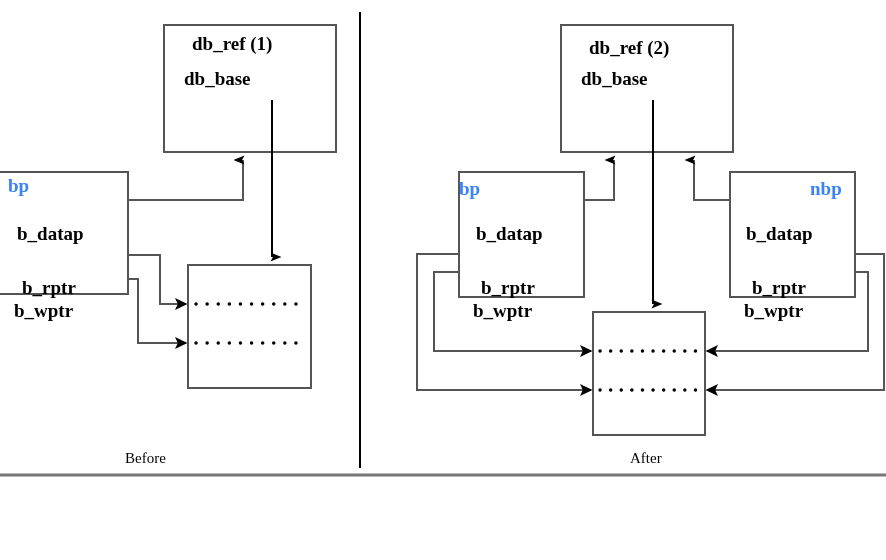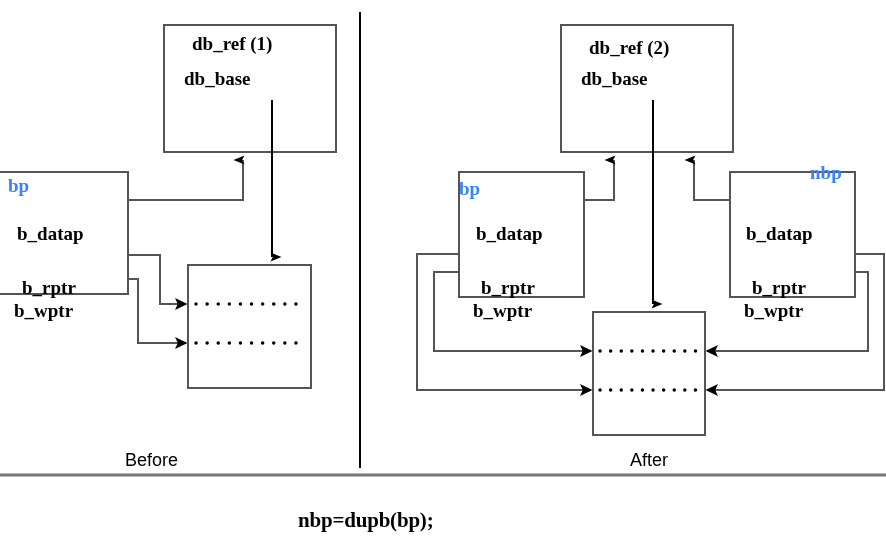--- a/index.html
+++ b/index.html
@@ -44,23 +44,23 @@
     position: absolute;
     font-family: "Liberation Serif", serif;
     font-weight: bold;
     font-size: 19px;
     color: #3b82f6;
     white-space: nowrap;
     margin-top: 47px;
   }
   .panel-caption {
     position: absolute;
-    font-family: Liberation Sans, sans-serif;
+    font-family: Liberation Serif, serif;
     font-weight: normal;
-    font-size: 18px;
+    font-size: 15px;
     color: #000000;
     white-space: nowrap;
   }
   .code-caption {
     position: absolute;
     font-family: "Liberation Serif", serif;
     font-weight: bold;
     font-size: 21px;
     color: #000000;
     white-space: nowrap;
@@ -137,23 +137,22 @@
   <div class="ptr-label" style="left:14px; top:268px;">b_wptr</div>
 
   <div class="boxlabel" style="left:589px; top:38px;">db_ref (2)</div>
   <div class="boxlabel" style="left:581px; top:69px;">db_base</div>
 
   <div class="varname" style="left:459px; top:131px;">bp</div>
   <div class="ptr-label" style="left:476px; top:191px;">b_datap</div>
   <div class="ptr-label" style="left:481px; top:245px;">b_rptr</div>
   <div class="ptr-label" style="left:473px; top:268px;">b_wptr</div>
 
-  <div class="varname" style="left:810px; top:115px;">nbp</div>
+  <div class="varname" style="left:810px; top:131px;">nbp</div>
   <div class="ptr-label" style="left:746px; top:191px;">b_datap</div>
   <div class="ptr-label" style="left:752px; top:245px;">b_rptr</div>
   <div class="ptr-label" style="left:744px; top:268px;">b_wptr</div>
 
   <div class="panel-caption" style="left:125px; top:450px;">Before</div>
   <div class="panel-caption" style="left:630px; top:450px;text-align:center;">After</div>
 
-  <div class="code-caption" style="left:298px; top:508px;">nbp=dupb(bp);</div>
 
 </div>
 
 </body></html>

